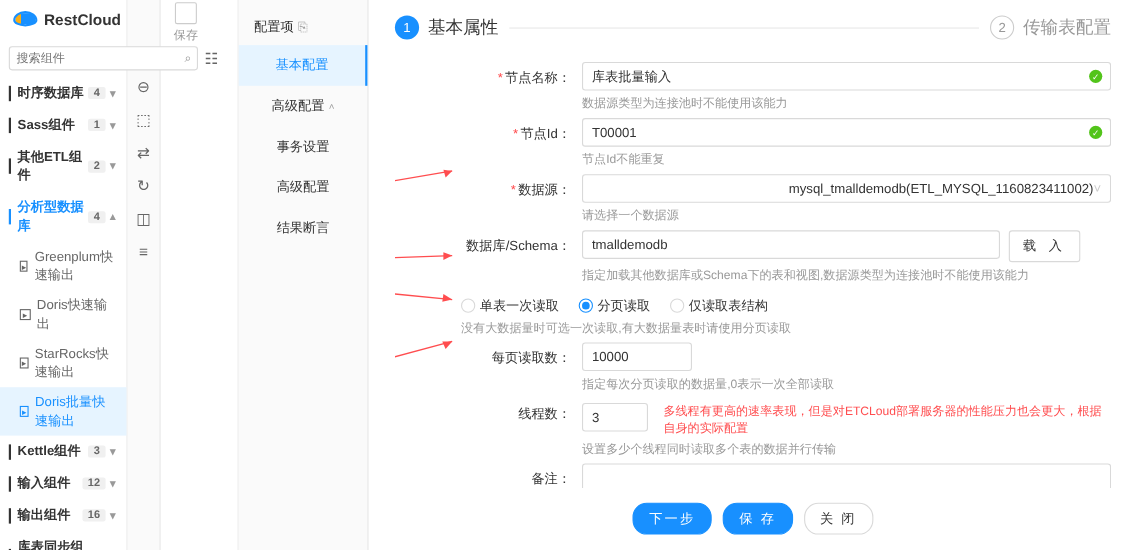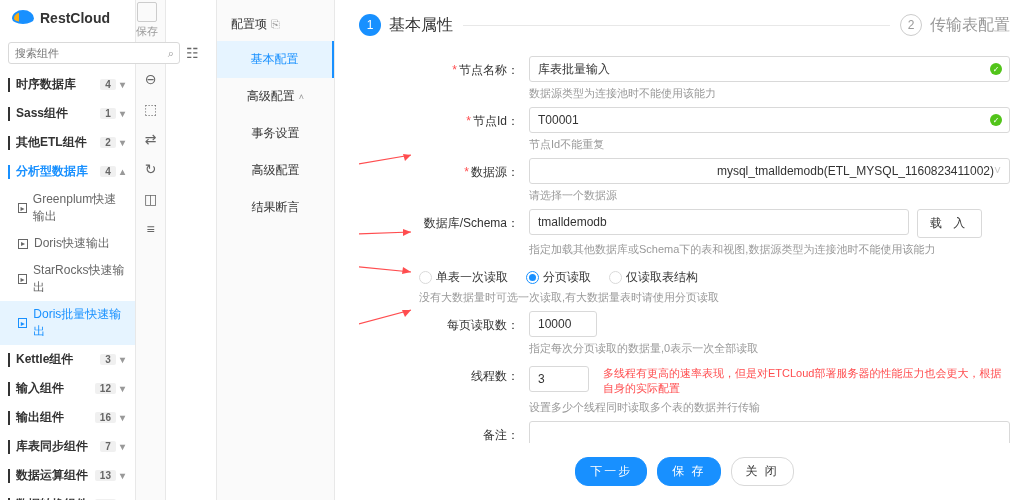--- a/index.html
+++ b/index.html
@@ -1,18 +1,18 @@
 <!DOCTYPE html>
 <html><head>
 <meta charset="utf-8">
 <style>
 *{margin:0;padding:0;box-sizing:border-box;font-family:"Microsoft YaHei","PingFang SC",Arial,sans-serif;font-size:12px}
 body{background:#fff;color:#333;overflow:hidden}
 .app{display:flex;height:500px;position:relative}
-.leftbar{width:136px;background:#fff;border-right:1px solid #e8e8e8;display:flex;flex-direction:column}
+.leftbar{width:116px;background:#fff;border-right:1px solid #e8e8e8;display:flex;flex-direction:column}
 .logo{display:flex;align-items:center;padding:10px 12px;gap:6px}
 .logo-icon{width:22px;height:16px;position:relative}
 .logo-cloud{width:22px;height:14px;border:2px solid #1890ff;border-radius:50% 50% 50% 50%/60% 60% 40% 40%;background:linear-gradient(90deg,#faad14 0%,#faad14 30%,#1890ff 30%)}
 .logo-text{font-size:14px;font-weight:600;color:#333}
 .search-row{display:flex;align-items:center;padding:6px 8px;gap:6px}
 .search-input{flex:1;border:1px solid #d9d9d9;border-radius:3px;padding:4px 22px 4px 6px;font-size:11px;color:#999;position:relative}
 .search-wrap{position:relative;flex:1}
 .search-mag{position:absolute;right:6px;top:50%;transform:translateY(-50%);color:#999;font-size:11px}
 .list-toggle{color:#666;font-size:14px;cursor:pointer}
 .nav{overflow-y:auto;flex:1}
@@ -22,21 +22,21 @@
 .nav-item.sel .bar{background:#1890ff}
 .nav-item.sel{color:#1890ff}
 .nav-label{flex:1;font-size:12px}
 .nav-count{background:#f0f0f0;color:#666;font-size:10px;padding:0 5px;border-radius:2px;margin-right:4px;min-width:16px;text-align:center}
 .nav-chev{color:#999;font-size:10px}
 .sub-item{display:flex;align-items:center;padding:5px 10px 5px 18px;cursor:pointer;font-size:11px;color:#666}
 .sub-item.active{background:#e6f4ff;color:#1890ff}
 .sub-icon{width:10px;height:10px;border:1px solid currentColor;margin-right:6px;font-size:8px;display:flex;align-items:center;justify-content:center}
 .toolbar{width:30px;background:#fafafa;border-right:1px solid #e8e8e8;display:flex;flex-direction:column;align-items:center;padding-top:40px;gap:12px}
 .tool-btn{width:18px;height:18px;color:#666;cursor:pointer;display:flex;align-items:center;justify-content:center;font-size:14px}
-.save-area{position:absolute;left:136px;top:2px;display:flex;flex-direction:column;align-items:center;gap:2px;color:#999}
+.save-area{position:absolute;left:158px;top:2px;display:flex;flex-direction:column;align-items:center;gap:2px;color:#999}
 .save-icon{width:20px;height:20px;border:1px solid #ccc;border-radius:2px}
 .save-text{font-size:11px}
 .modal{position:absolute;left:216px;top:0;right:0;bottom:0;background:#fff;border-left:1px solid #e8e8e8;display:flex}
 .config-sidebar{width:118px;background:#fafafa;border-right:1px solid #e8e8e8;padding-top:8px}
 .config-title{padding:8px 14px;font-size:12px;display:flex;align-items:center;gap:4px}
 .copy-icon{color:#999;font-size:11px}
 .config-item{padding:10px 14px;font-size:12px;cursor:pointer;text-align:center;position:relative;display:flex;align-items:center;justify-content:center;gap:4px}
 .config-item.active{background:#e6f4ff;color:#1890ff;border-right:2px solid #1890ff}
 .cfg-chev{font-size:9px;color:#999}
 .main{flex:1;display:flex;flex-direction:column;padding:14px 24px 0 24px;overflow:hidden}
@@ -63,21 +63,21 @@
 .hint.red{color:#ff4d4f}
 .schema-row{display:flex;gap:8px;align-items:flex-start}
 .schema-input{flex:1;max-width:380px}
 .load-btn{border:1px solid #d9d9d9;border-radius:3px;padding:5px 12px;font-size:12px;cursor:pointer;letter-spacing:4px}
 .radios{display:flex;gap:18px;padding-top:6px}
 .radio{display:flex;align-items:center;gap:4px;font-size:12px;cursor:pointer}
 .radio-dot{width:13px;height:13px;border:1px solid #d9d9d9;border-radius:50%;display:flex;align-items:center;justify-content:center}
 .radio.checked .radio-dot{border-color:#1890ff}
 .radio.checked .radio-dot::after{content:"";width:7px;height:7px;background:#1890ff;border-radius:50%}
 .num-input{width:60px;border:1px solid #d9d9d9;border-radius:3px;padding:5px 8px;font-size:12px}
-.page-input{width:68px}
+.page-input{width:100px}
 .thread-row{display:flex;align-items:center;gap:14px}
 .footer{display:flex;justify-content:center;gap:10px;padding:14px 0}
 .btn{padding:5px 14px;border-radius:13px;font-size:12px;cursor:pointer;letter-spacing:2px}
 .btn.primary{background:#1890ff;color:#fff;border:1px solid #1890ff}
 .btn.default{background:#fff;border:1px solid #d9d9d9;color:#333}
 .anno-arrow{position:absolute;pointer-events:none}
 svg.arrow{overflow:visible}
 svg.arrow line{stroke:#ff4d4f;stroke-width:1.2}
 svg.arrow polygon{fill:#ff4d4f}
 </style>

